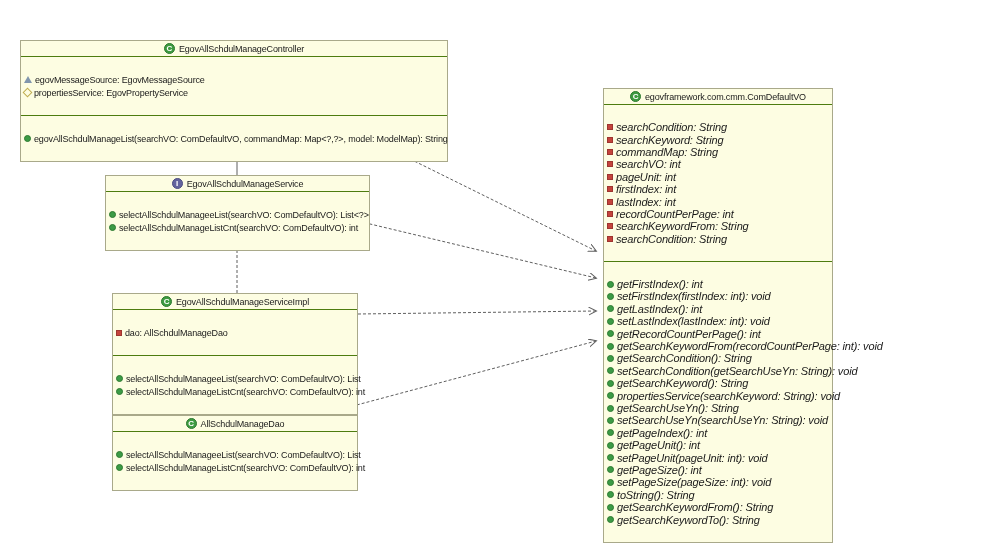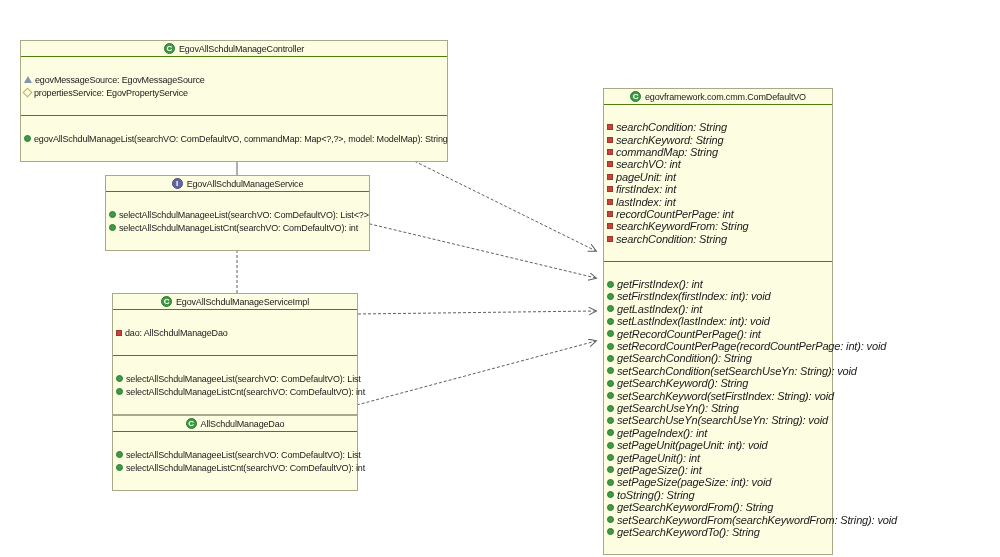--- a/index.html
+++ b/index.html
@@ -212,76 +212,72 @@
       <div class="member">
         <span class="vis vis-public"></span>
         <span class="mtext">setLastIndex(lastIndex: int): void</span>
       </div>
       <div class="member">
         <span class="vis vis-public"></span>
         <span class="mtext">getRecordCountPerPage(): int</span>
       </div>
       <div class="member">
         <span class="vis vis-public"></span>
-        <span class="mtext">setRecordCountPerPage(recordCountPerPage: int): void</span>
+        <span class="mtext">getSearchKeywordFrom(recordCountPerPage: int): void</span>
       </div>
       <div class="member">
         <span class="vis vis-public"></span>
         <span class="mtext">getSearchCondition(): String</span>
       </div>
       <div class="member">
         <span class="vis vis-public"></span>
-        <span class="mtext">setSearchCondition(setSearchUseYn: String): void</span>
+        <span class="mtext">setSearchCondition(getSearchUseYn: String): void</span>
       </div>
       <div class="member">
         <span class="vis vis-public"></span>
         <span class="mtext">getSearchKeyword(): String</span>
       </div>
       <div class="member">
         <span class="vis vis-public"></span>
-        <span class="mtext">setSearchKeyword(setFirstIndex: String): void</span>
+        <span class="mtext">propertiesService(searchKeyword: String): void</span>
       </div>
       <div class="member">
         <span class="vis vis-public"></span>
         <span class="mtext">getSearchUseYn(): String</span>
       </div>
       <div class="member">
         <span class="vis vis-public"></span>
         <span class="mtext">setSearchUseYn(searchUseYn: String): void</span>
       </div>
       <div class="member">
         <span class="vis vis-public"></span>
         <span class="mtext">getPageIndex(): int</span>
       </div>
       <div class="member">
         <span class="vis vis-public"></span>
+        <span class="mtext">getPageUnit(): int</span>
+      </div>
+      <div class="member">
+        <span class="vis vis-public"></span>
         <span class="mtext">setPageUnit(pageUnit: int): void</span>
       </div>
       <div class="member">
         <span class="vis vis-public"></span>
-        <span class="mtext">getPageUnit(): int</span>
-      </div>
-      <div class="member">
-        <span class="vis vis-public"></span>
         <span class="mtext">getPageSize(): int</span>
       </div>
       <div class="member">
         <span class="vis vis-public"></span>
         <span class="mtext">setPageSize(pageSize: int): void</span>
       </div>
       <div class="member">
         <span class="vis vis-public"></span>
         <span class="mtext">toString(): String</span>
       </div>
       <div class="member">
         <span class="vis vis-public"></span>
         <span class="mtext">getSearchKeywordFrom(): String</span>
       </div>
       <div class="member">
         <span class="vis vis-public"></span>
-        <span class="mtext">setSearchKeywordFrom(searchKeywordFrom: String): void</span>
-      </div>
-      <div class="member">
-        <span class="vis vis-public"></span>
         <span class="mtext">getSearchKeywordTo(): String</span>
       </div>
     </div>
 </div>
 
 </body></html>

